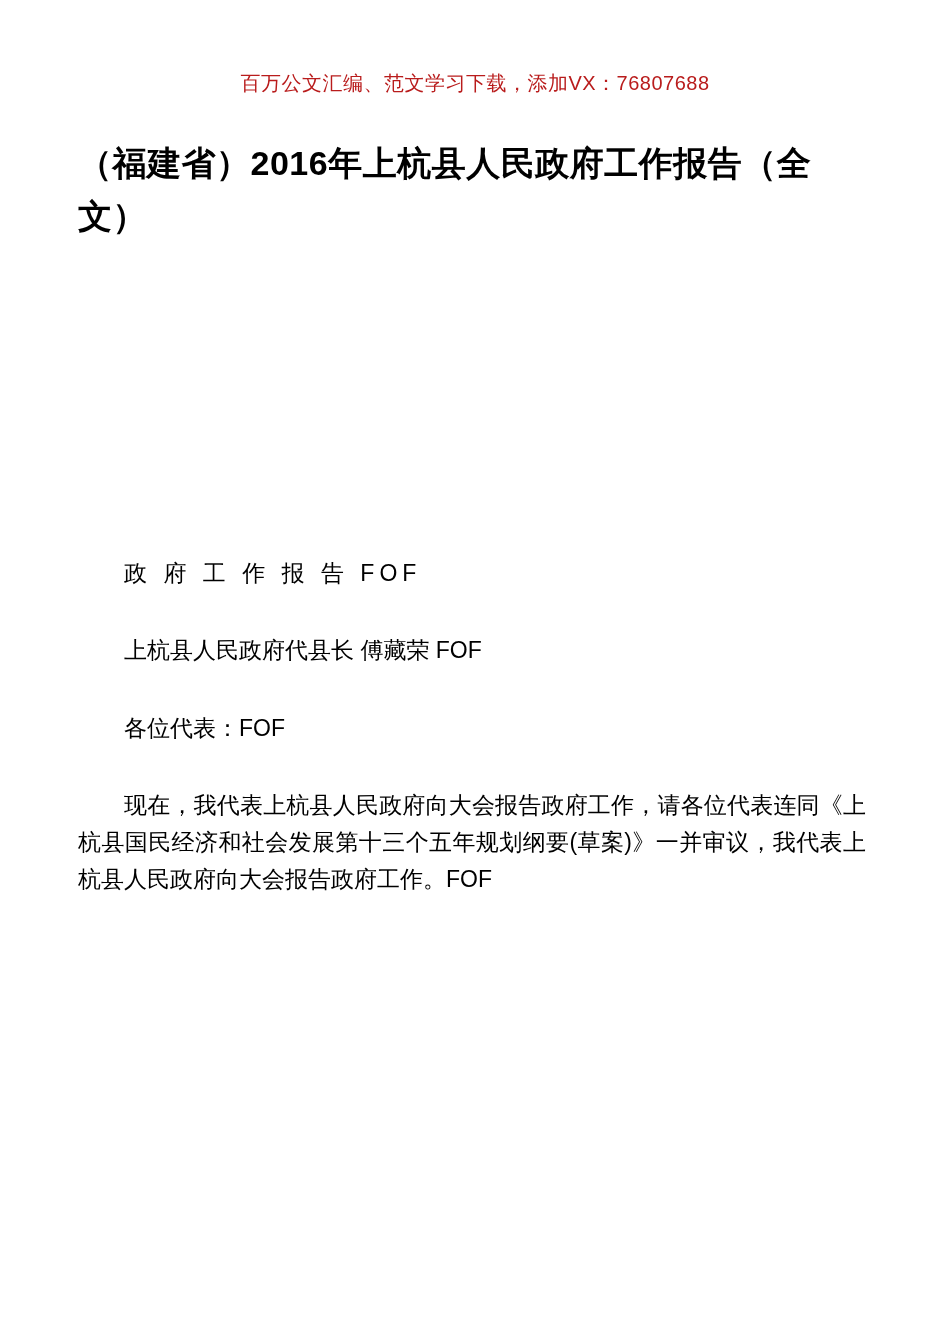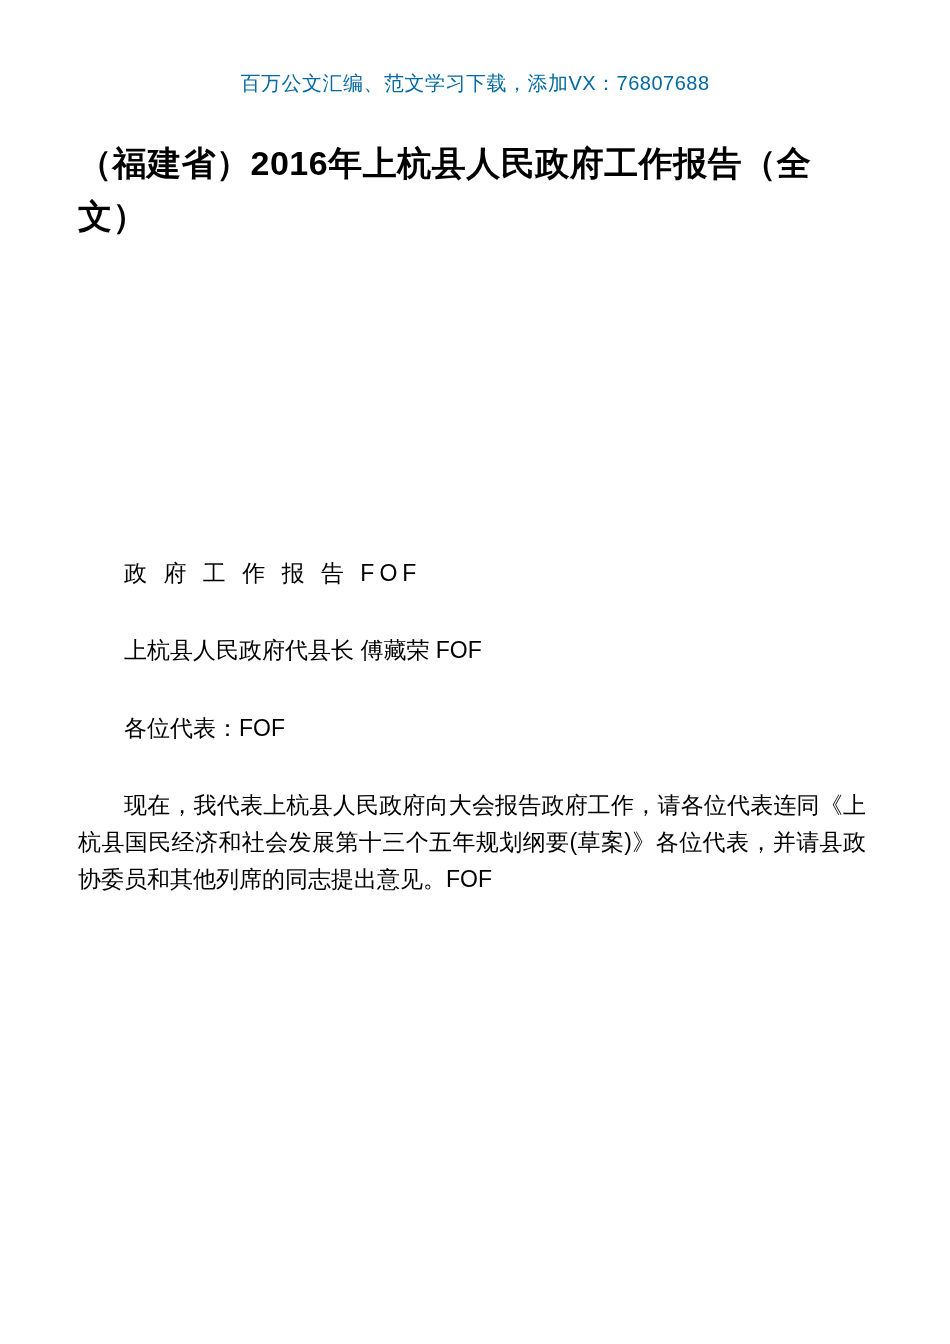--- a/index.html
+++ b/index.html
@@ -17,21 +17,21 @@
   }
   .page {
     width: 950px;
     height: 1344px;
     box-sizing: border-box;
     padding: 0 78px;
     position: relative;
   }
   .watermark {
     text-align: center;
-    color: #0369a1;
+    color: #b91c1c;
     font-size: 20px;
     font-family: "Liberation Sans", sans-serif;
     letter-spacing: 0.5px;
     padding-top: 70px;
     white-space: nowrap;
   }
   .doc-title {
     margin-top: 40px;
     font-size: 34px;
     font-weight: bold;
@@ -67,16 +67,16 @@
   <div class="watermark">百万公文汇编、范文学习下载，添加VX：76807688</div>
 
   <h1 class="doc-title">（福建省）2016年上杭县人民政府工作报告（全文）</h1>
 
   <div class="spacer-large"></div>
 
   <div class="body-block">
     <p class="para para-spaced">政 府 工 作 报 告 FOF</p>
     <p class="para">上杭县人民政府代县长 傅藏荣 FOF</p>
     <p class="para">各位代表：FOF</p>
-    <p class="para last">现在，我代表上杭县人民政府向大会报告政府工作，请各位代表连同《上杭县国民经济和社会发展第十三个五年规划纲要(草案)》各位代表，并请县政协委员和其他列席的同志提出意见。FOF</p>
+    <p class="para last">现在，我代表上杭县人民政府向大会报告政府工作，请各位代表连同《上杭县国民经济和社会发展第十三个五年规划纲要(草案)》一并审议，我代表上杭县人民政府向大会报告政府工作。FOF</p>
   </div>
 
 </div>
 
 </body></html>

